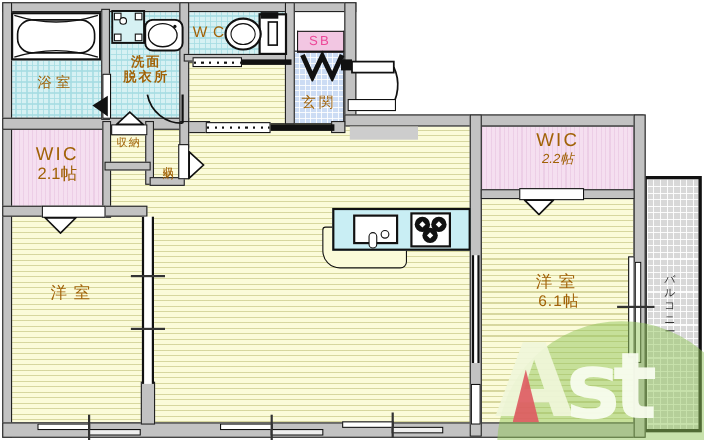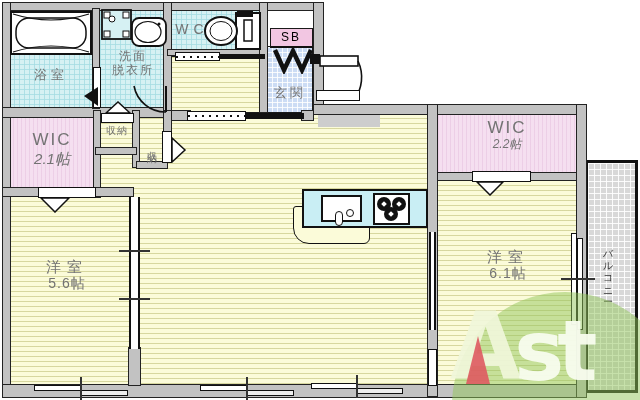--- a/index.html
+++ b/index.html
@@ -11,21 +11,21 @@
     background-image:repeating-linear-gradient(180deg,rgba(185,185,110,.55) 0 1px,transparent 1px 5px);}
   .floor-c{background:#d6f1f3;
     background-image:repeating-linear-gradient(90deg,rgba(165,220,226,.8) 0 1px,transparent 1px 5px),
                      repeating-linear-gradient(180deg,rgba(165,220,226,.8) 0 1px,transparent 1px 5px);}
   .floor-p{background:#f5dff0;
     background-image:repeating-linear-gradient(90deg,rgba(226,186,218,.45) 0 1px,transparent 1px 4px);}
   .floor-g{background:#ccdcf4;
     background-image:repeating-linear-gradient(90deg,rgba(255,255,255,.85) 0 1px,transparent 1px 5px),
                      repeating-linear-gradient(180deg,rgba(255,255,255,.85) 0 1px,transparent 1px 5px);}
   .wall{background:#c2c2c2;border:1px solid #222;z-index:6;}
-  .lbl{color:#737373;text-align:center;white-space:nowrap;z-index:30;line-height:1.15;}
+  .lbl{color:#a16207;text-align:center;white-space:nowrap;z-index:30;line-height:1.15;}
   .fix{z-index:12;}
   .door{z-index:14;}
   .white-bar{background:#fff;border:1.5px solid #111;}
   .black-bar{background:#111;}
   .dotline{background-image:repeating-linear-gradient(90deg,#111 0 2px,transparent 2px 7px);
            background-size:100% 2px;background-position:center;background-repeat:no-repeat;}
   .vdotline{background-image:repeating-linear-gradient(180deg,#111 0 2px,transparent 2px 7px);
            background-size:2px 100%;background-position:center;background-repeat:no-repeat;}
   .tick{background:#333;z-index:16;}
   .vert{writing-mode:vertical-rl;text-orientation:upright;}
@@ -184,40 +184,39 @@
   <div class="tick" style="left:246px;top:377px;width:2px;height:23px;"></div>
   <div class="white-bar" style="left:311px;top:383px;width:47px;height:6px;z-index:15;"></div>
   <div class="white-bar" style="left:356px;top:388px;width:47px;height:6px;z-index:15;background:#eee;"></div>
   <div class="tick" style="left:356px;top:375px;width:2px;height:23px;"></div>
 
   <div class="white-bar" style="left:571px;top:233px;width:6px;height:92px;z-index:15;"></div>
   <div class="white-bar" style="left:577px;top:238px;width:6px;height:92px;z-index:15;"></div>
   <div class="tick" style="left:561px;top:278px;width:34px;height:2px;"></div>
 
   <div class="lbl" style="left:18px;top:68px;width:66px;font-size:13px;letter-spacing:4px;">浴室</div>
-  <div class="lbl" style="left:101px;top:50px;width:64px;font-size:12px;letter-spacing:2px;">
+  <div class="lbl" style="left:101px;top:50px;width:64px;font-size:12px;letter-spacing:2px;font-weight:bold;">
     <div style="position:static;">洗面</div>
     <div style="position:static;">脱衣所</div>
   </div>
   <div class="lbl" style="left:174px;top:21px;width:36px;font-size:14px;letter-spacing:5px;">WC</div>
-  <div class="lbl" style="left:272px;top:31px;width:38px;font-size:12px;letter-spacing:2px;color:#000000;">SB</div>
+  <div class="lbl" style="left:272px;top:31px;width:38px;font-size:12px;letter-spacing:2px;color:#ec4899;">SB</div>
   <div class="lbl" style="left:270px;top:86px;width:40px;font-size:13px;letter-spacing:3px;">玄関</div>
   <div class="lbl" style="left:99px;top:125px;width:36px;font-size:10px;letter-spacing:1px;">収納</div>
   <div class="lbl vert" style="left:146px;top:124px;height:42px;font-size:10px;letter-spacing:2px;">収納</div>
   <div class="lbl" style="left:12px;top:130px;width:80px;">
     <div style="position:static;font-size:17px;letter-spacing:2px;">WIC</div>
-    <div style="position:static;font-size:15px;font-style:italic;">2.1帖</div>
+    <div style="position:static;font-size:15px;">2.1帖</div>
   </div>
   <div class="lbl" style="left:447px;top:118px;width:120px;">
     <div style="position:static;font-size:17px;letter-spacing:2px;">WIC</div>
     <div style="position:static;font-size:12px;font-style:italic;">2.2帖</div>
   </div>
   <div class="lbl" style="left:14px;top:258px;width:106px;">
     <div style="position:static;font-size:15px;letter-spacing:6px;">洋室</div>
-    <div style="position:static;font-size:14px;letter-spacing:1px;">5.6帖</div>
   </div>
   <div class="lbl" style="left:462px;top:248px;width:92px;">
     <div style="position:static;font-size:15px;letter-spacing:6px;">洋室</div>
     <div style="position:static;font-size:14px;letter-spacing:1px;">6.1帖</div>
   </div>
   <div class="lbl vert" style="left:602px;top:225px;height:90px;font-size:10px;letter-spacing:2px;color:#333;">バルコニー</div>
 
   <div class="wm" style="left:452px;top:292px;width:226px;height:226px;border-radius:50%;background:rgba(146,198,90,0.5);"></div>
   <div class="wm" style="left:450px;top:286px;width:200px;height:104px;display:flex;align-items:flex-end;font-family:'DejaVu Sans','Liberation Sans',sans-serif;font-weight:bold;color:rgba(240,246,218,0.92);letter-spacing:-7px;">
     <span style="position:static;font-size:92px;line-height:.92;">A</span>

